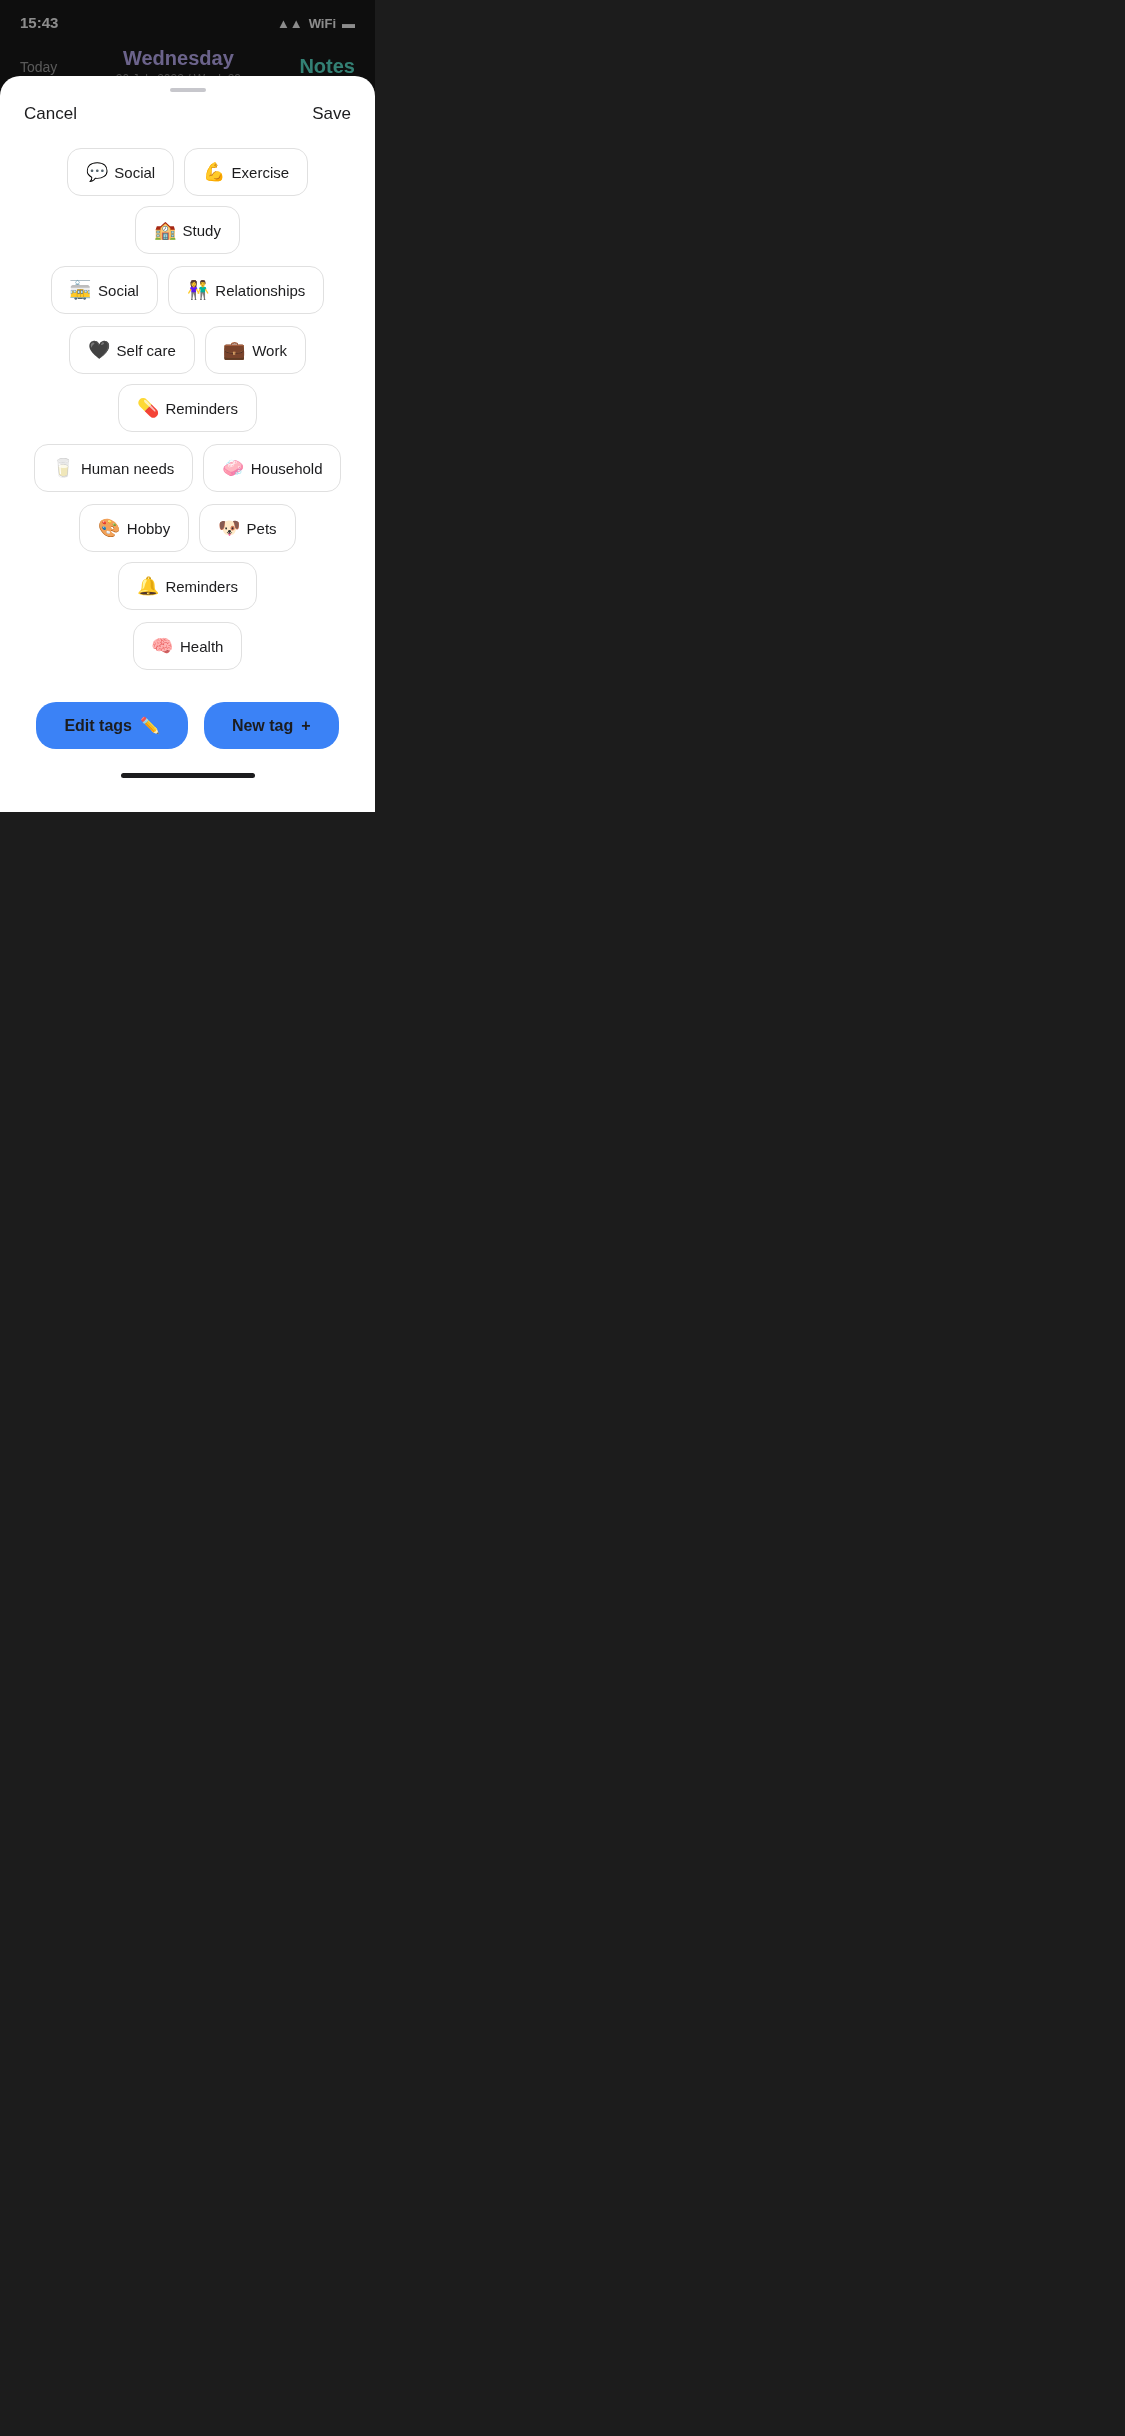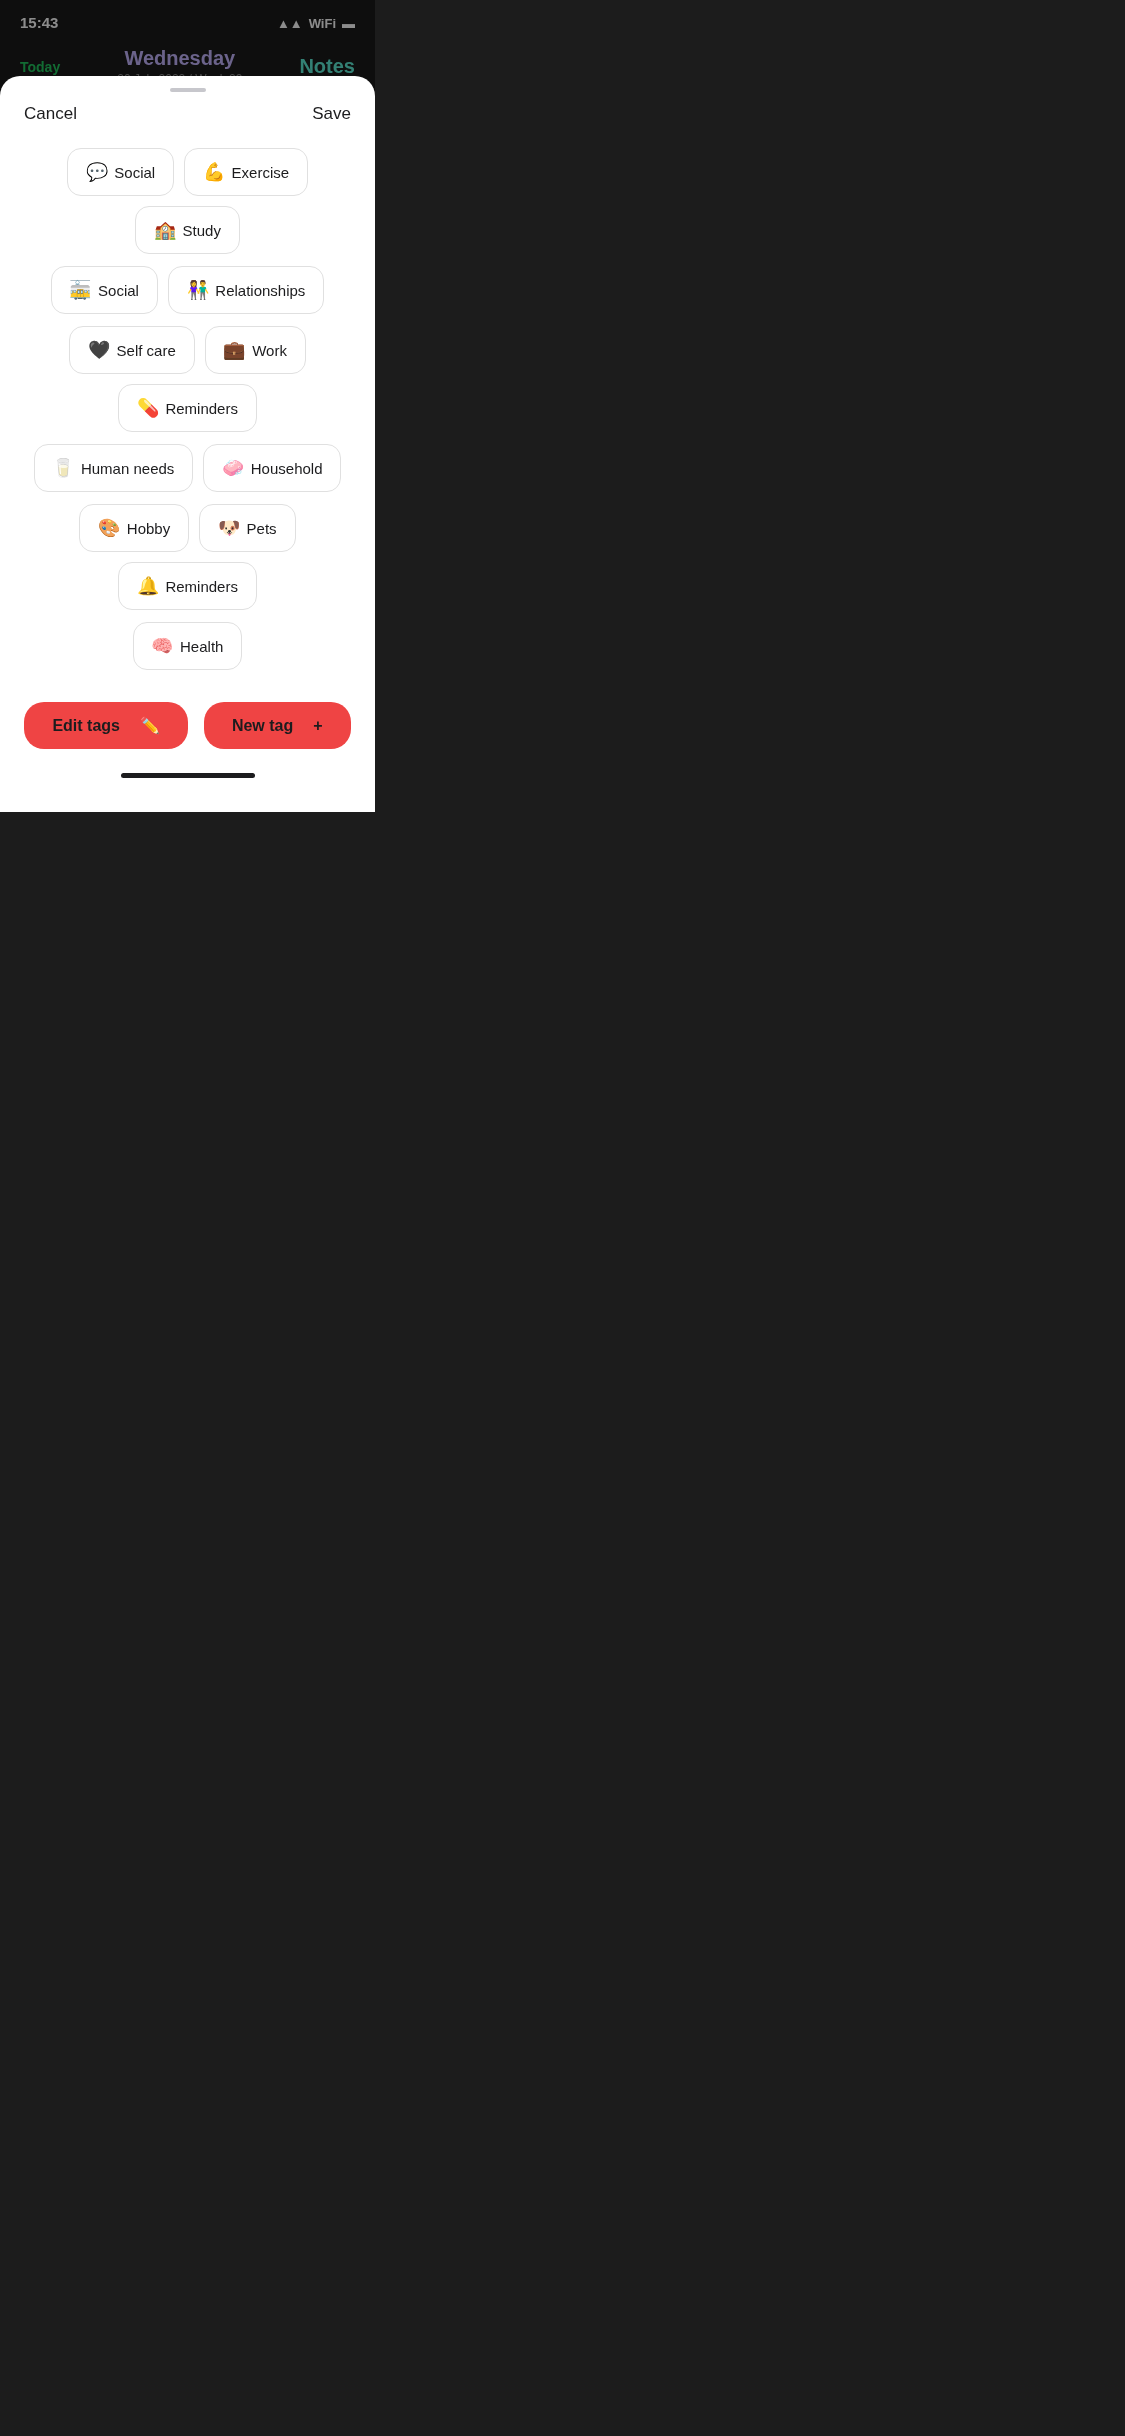--- a/index.html
+++ b/index.html
@@ -241,22 +241,22 @@
     
     .bottom-actions {
       display: flex;
       justify-content: center;
       gap: 16px;
       padding: 12px 20px 16px;
     }
     .action-btn {
       display: flex;
       align-items: center;
-      gap: 20px;
-      background: #ef4444;
+      gap: 8px;
+      background: #3b82f6;
       border: none;
       border-radius: 20px;
       padding: 14px 28px;
       font-size: 16px;
       font-weight: 600;
       color: #1c1c1e;
       cursor: pointer;
     }
 
     
@@ -276,21 +276,21 @@
   <div class="status-bar">
     <span>15:43</span>
     <div class="status-right">
       <span class="signal-icon">▲▲</span>
       <span class="wifi-icon">WiFi</span>
       <span class="battery-icon">▬</span>
     </div>
   </div>
 
   <div class="calendar-header">
-    <span style="color:#22c55e;font-size:14px;font-weight:bold;">Today</span>
+    <span style="color:#a3a3a3;font-size:14px;">Today</span>
     <div style="text-align:center;">
       <div class="calendar-title">Wednesday</div>
       <div class="calendar-subtitle">20 July 2022 / Week 29</div>
     </div>
     <span style="color:#5eead4;font-size:20px;font-weight:bold;">Notes</span>
   </div>
 
   <div class="calendar-week">
     <span style="color:#888;">M</span>
     <span style="color:#888;">T</span>

